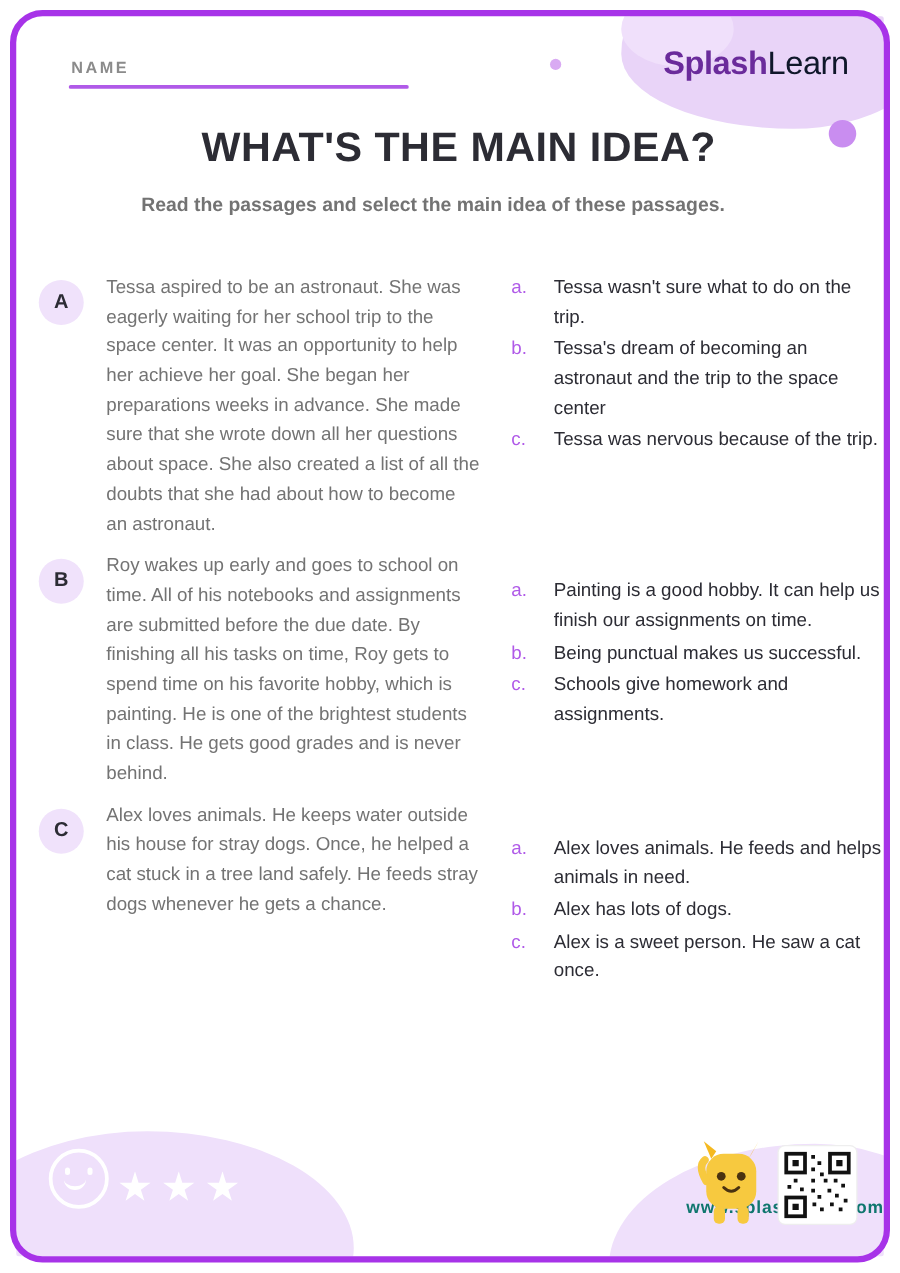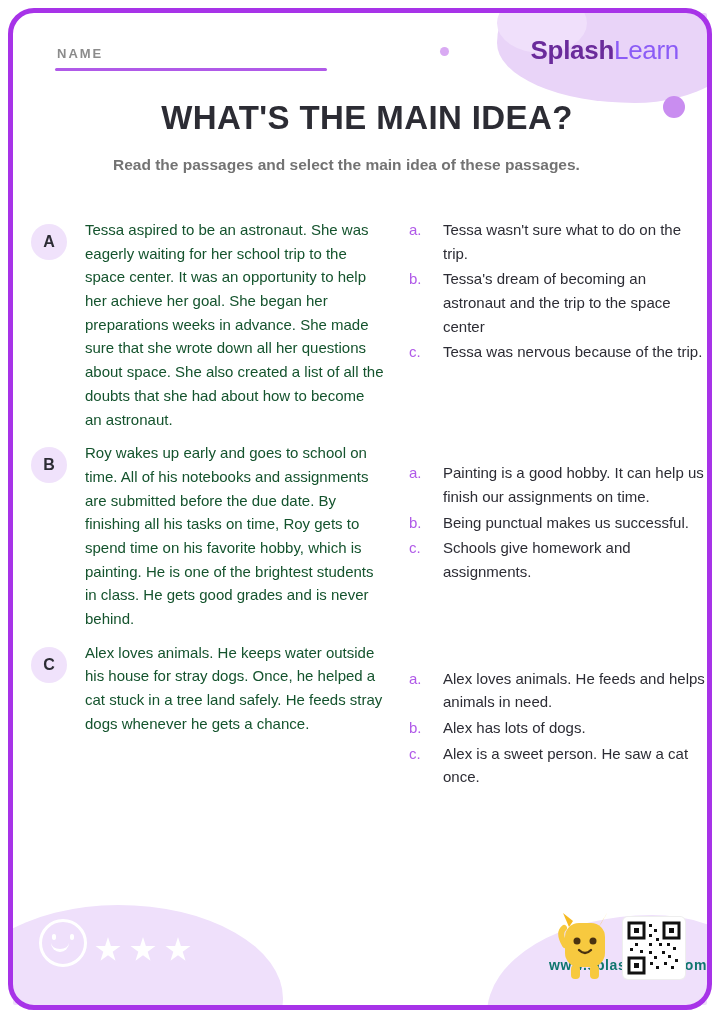--- a/index.html
+++ b/index.html
@@ -205,21 +205,21 @@
   .logo {
     position: absolute;
     right: 28px;
     top: 22px;
     font-size: 26px;
     font-weight: bold;
     color: #6a2b9b;
     letter-spacing: -0.3px;
     z-index: 12;
   }
-  .logo .learn { font-weight: normal; color: #8b5cf6; }
+  .logo .learn { font-weight: normal; color: #0f172a; }
 
   .title {
     position: absolute;
     left: 0;
     right: 0;
     top: 86px;
     text-align: center;
     font-size: 33px;
     font-weight: bold;
     color: #2c2c34;
@@ -268,21 +268,21 @@
     display: flex;
     align-items: center;
     justify-content: center;
     margin-top: 6px;
   }
   .passage {
     flex: 0 0 300px;
     width: 300px;
     font-size: 15px;
     line-height: 1.58;
-    color: #14532d;
+    color: #737373;
   }
   .options {
     flex: 1;
     padding-left: 24px;
     font-size: 15px;
     line-height: 1.58;
     color: #2c2c34;
   }
   .opt {
     display: flex;

